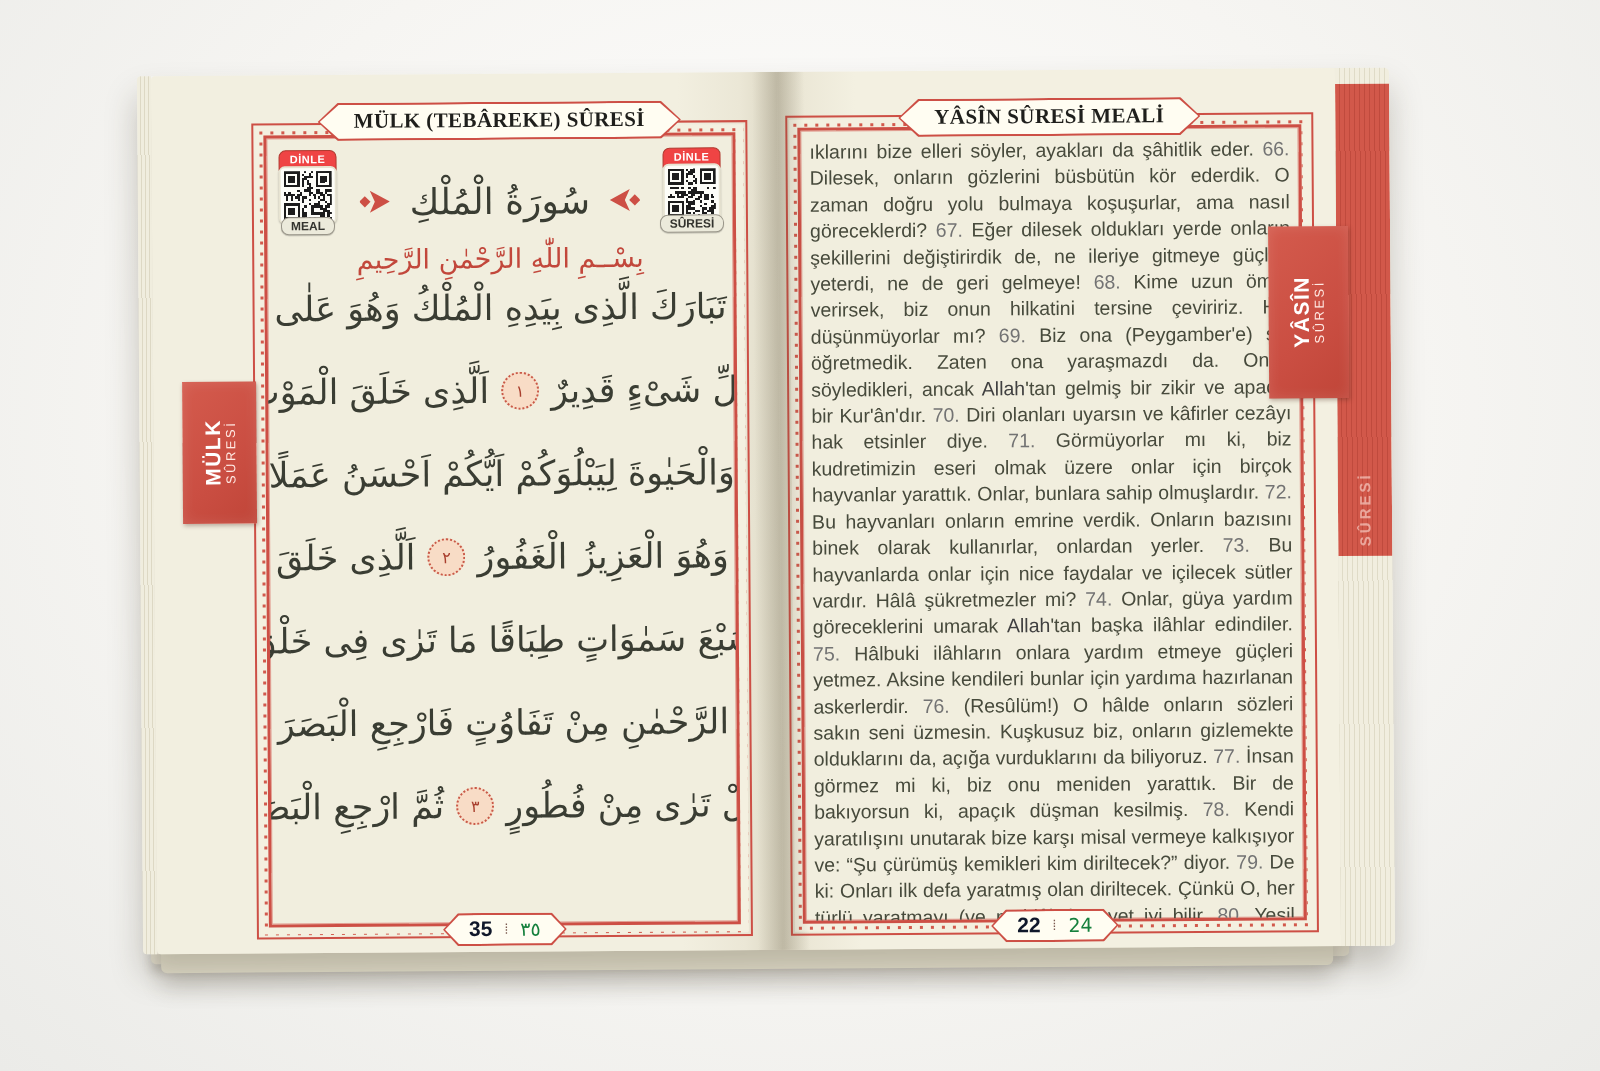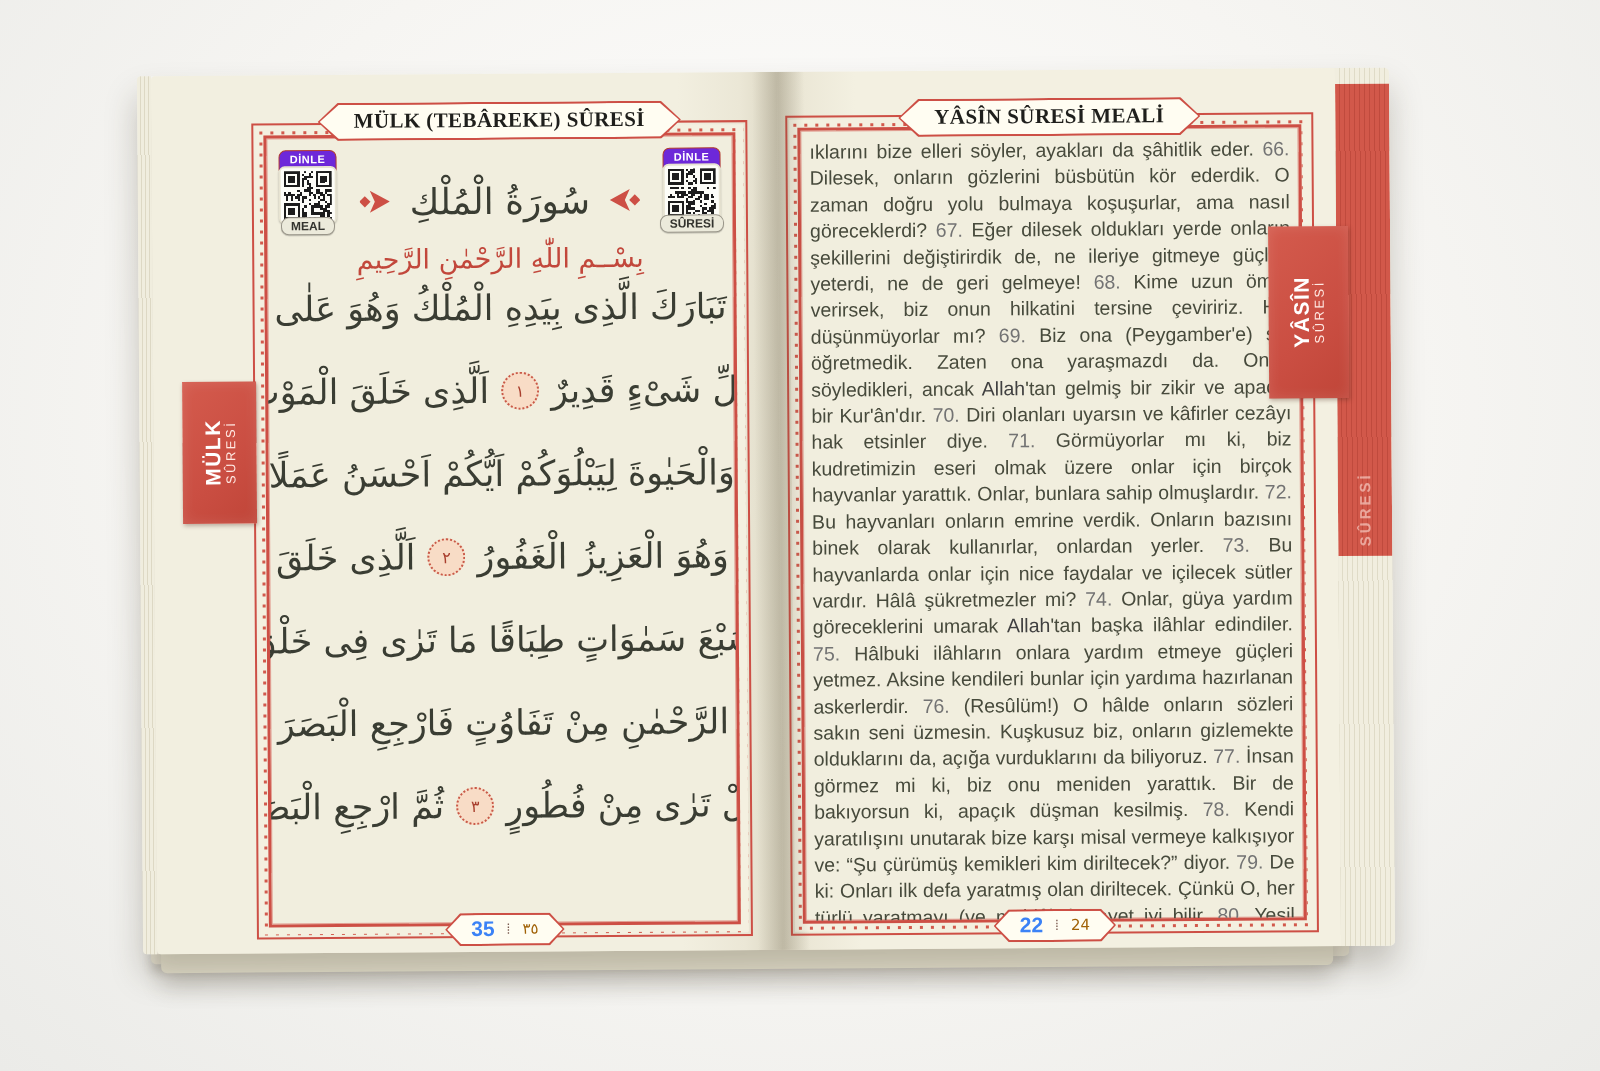--- a/index.html
+++ b/index.html
@@ -43,30 +43,30 @@
   .rw-r{left:8px;right:22px;}
   .ribbon{background:#cd4f45;padding:2px;clip-path:polygon(0 50%,20px 0,calc(100% - 20px) 0,100% 50%,calc(100% - 20px) 100%,20px 100%);}
   .ribbon-in{background:#fffdf2;padding:4px 34px 5px;clip-path:polygon(0 50%,19px 0,calc(100% - 19px) 0,100% 50%,calc(100% - 19px) 100%,19px 100%);
     font-family:"Liberation Serif", serif;font-weight:bold;font-size:21px;color:#1f1f1c;letter-spacing:.4px;white-space:nowrap;}
 
   
   .cart-wrap{position:absolute;bottom:10px;z-index:4;display:flex;justify-content:center;}
   .cart{background:#cd4f45;padding:2px;clip-path:polygon(0 50%,15px 0,calc(100% - 15px) 0,100% 50%,calc(100% - 15px) 100%,15px 100%);}
   .cart-in{background:#fffdf2;padding:2px 24px 3px;clip-path:polygon(0 50%,14px 0,calc(100% - 14px) 0,100% 50%,calc(100% - 14px) 100%,14px 100%);
     display:flex;align-items:center;gap:12px;}
-  .pn-lat{font-weight:bold;font-size:21px;color:#3b82f6;}
+  .pn-lat{font-weight:bold;font-size:21px;color:#0f172a;}
   .pn-div{font-size:14px;color:#7a5a50;line-height:1;}
-  .pn-ar{font-size:15px;color:#a16207;font-family:"DejaVu Sans", sans-serif;}
+  .pn-ar{font-size:19px;color:#15803d;font-family:"DejaVu Sans", sans-serif;}
 
   
   .content-l{position:absolute;inset:0;padding:10px 12px 0;box-sizing:border-box;}
   .qr-badge{position:absolute;top:12px;width:66px;z-index:5;display:flex;flex-direction:column;align-items:center;}
   .qr-left{left:8px;}
   .qr-right{right:8px;}
-  .qr-top{background:#6d28d9;color:#fff;font-size:11px;font-weight:bold;letter-spacing:.5px;
+  .qr-top{background:#ef4444;color:#fff;font-size:11px;font-weight:bold;letter-spacing:.5px;
     border-radius:7px 7px 3px 3px;padding:2px 10px 6px;margin-bottom:-6px;border:1px solid #b03a30;}
   .qr-img{width:58px;height:58px;background:#fdfdf8;border:2px solid #e8e4d2;border-radius:6px;padding:3px;box-sizing:border-box;box-shadow:0 1px 2px rgba(0,0,0,.25);}
   .qr-img svg{width:100%;height:100%;display:block;}
   .qr-bot{background:#eceadb;border:1px solid #9a968a;color:#33332e;font-size:12px;font-weight:bold;
     border-radius:8px;padding:1px 9px;margin-top:-7px;box-shadow:0 1px 1px rgba(0,0,0,.2);}
   .title-row{display:flex;align-items:center;justify-content:center;gap:20px;margin-top:22px;height:64px;}
   .title-ar{font-family:"DejaVu Sans", sans-serif;font-size:36px;color:#3a3d33;direction:rtl;}
   .orn{width:30px;height:26px;fill:#cd4f45;flex:0 0 auto;}
   .orn-r{transform:scaleX(-1);}
   .besmele{margin-top:10px;text-align:center;font-family:"DejaVu Sans", sans-serif;direction:rtl;

